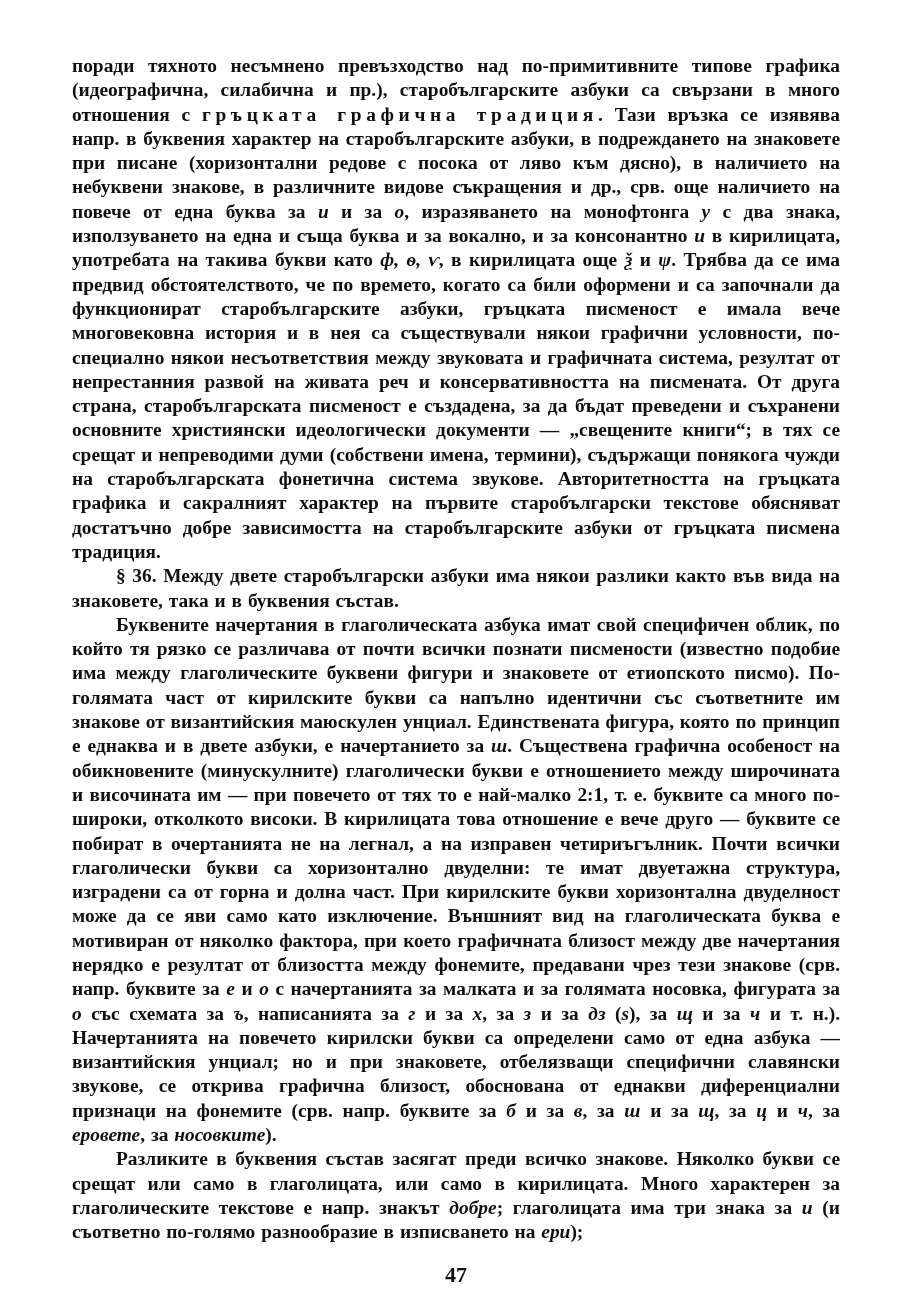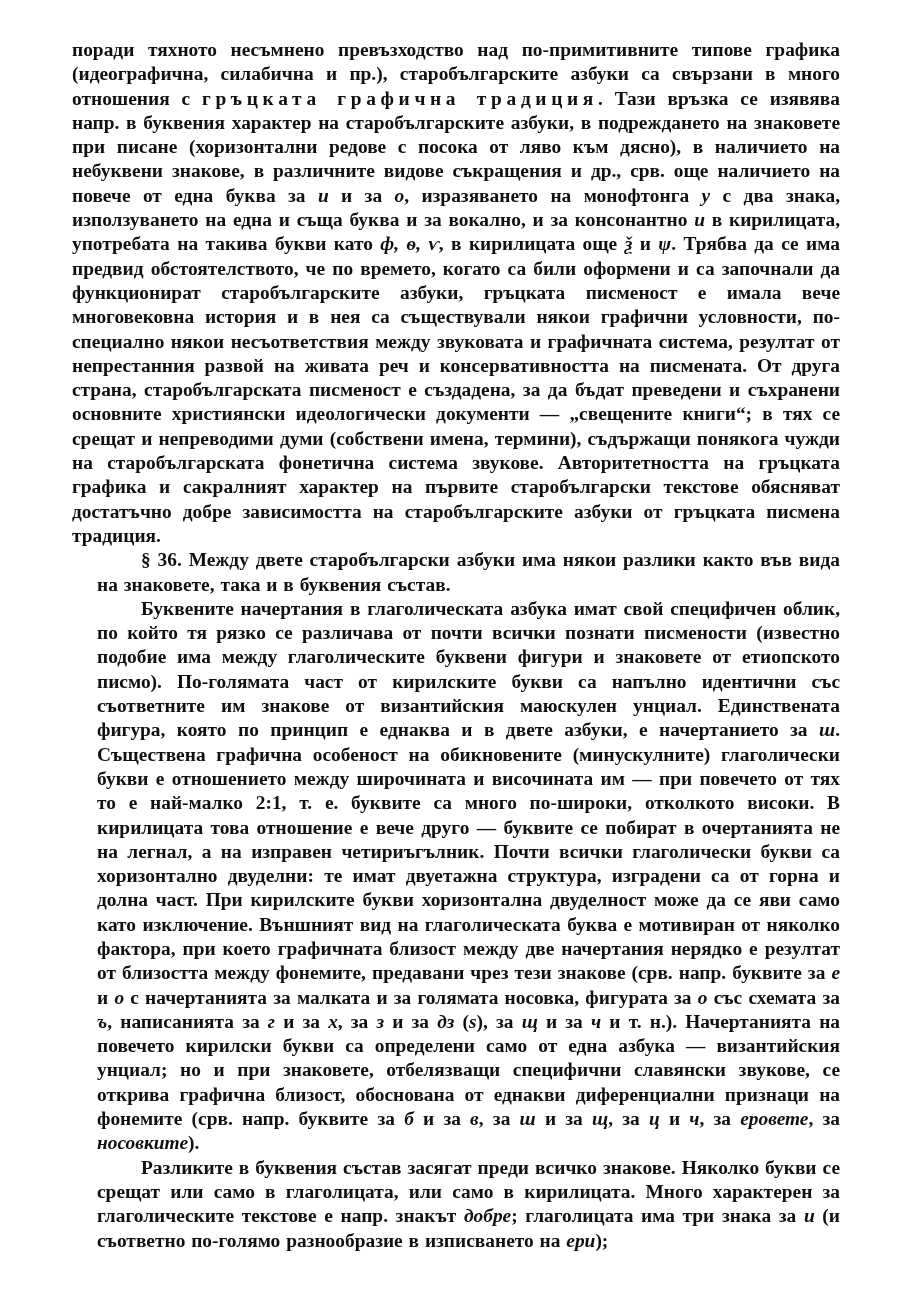--- a/index.html
+++ b/index.html
@@ -7,37 +7,36 @@
     padding: 0;
     width: 900px;
     height: 1300px;
     background: #ffffff;
     overflow: hidden;
   }
   .page {
     box-sizing: border-box;
     width: 900px;
     height: 1180px;
-    padding: 38px 60px 0 72px;
+    padding: 54px 60px 0 72px;
     background: #ffffff;
     color: #101010;
     font-family: "Liberation Serif", "DejaVu Serif", serif;
   }
   .body-text p {
     margin: 0;
     font-size: 19.4px;
     line-height: 24.3px;
     font-weight: bold;
     text-align: justify;
     color: #101010;
     word-spacing: 1px;
   }
   .body-text p.indent {
     text-indent: 44px;
-    margin-left: 25px;
   }
   .it {
     font-style: italic;
     font-weight: bold;
   }
   .sp {
     letter-spacing: 0.24em;
   }
   .page-number {
     margin-top: 17px;
@@ -51,13 +50,14 @@
 </head>
 <body>
 
 <div class="page">
   <div class="body-text">
     <p>поради тяхното несъмнено превъзходство над по-примитивните типове графика (идеографична, силабична и пр.), старобългарските азбуки са свързани в много отношения с <span class="sp">гръцката графична традиция</span>. Тази връзка се изявява напр. в буквения характер на старобългарските азбуки, в подреждането на знаковете при писане (хоризонтални редове с посока от ляво към дясно), в наличието на небуквени знакове, в различните видове съкращения и др., срв. още наличието на повече от една буква за <span class="it">и</span> и за <span class="it">о</span>, изразяването на монофтонга <span class="it">у</span> с два знака, използуването на една и съща буква и за вокално, и за консонантно <span class="it">и</span> в кирилицата, употребата на такива букви като <span class="it">ф, ѳ, ѵ</span>, в кирилицата още <span class="it">ѯ</span> и <span class="it">ѱ</span>. Трябва да се има предвид обстоятелството, че по времето, когато са били оформени и са започнали да функционират старобългарските азбуки, гръцката писменост е имала вече многовековна история и в нея са съществували някои графични условности, по-специално някои несъответствия между звуковата и графичната система, резултат от непрестанния развой на живата реч и консервативността на писмената. От друга страна, старобългарската писменост е създадена, за да бъдат преведени и съхранени основните християнски идеологически документи — „свещените книги“; в тях се срещат и непреводими думи (собствени имена, термини), съдържащи понякога чужди на старобългарската фонетична система звукове. Авторитетността на гръцката графика и сакралният характер на първите старобългарски текстове обясняват достатъчно добре зависимостта на старобългарските азбуки от гръцката писмена традиция.</p>
     <p class="indent">§ 36. Между двете старобългарски азбуки има някои разлики както във вида на знаковете, така и в буквения състав.</p>
     <p class="indent">Буквените начертания в глаголическата азбука имат свой специфичен облик, по който тя рязко се различава от почти всички познати писмености (известно подобие има между глаголическите буквени фигури и знаковете от етиопското писмо). По-голямата част от кирилските букви са напълно идентични със съответните им знакове от византийския маюскулен унциал. Единствената фигура, която по принцип е еднаква и в двете азбуки, е начертанието за <span class="it">ш</span>. Съществена графична особеност на обикновените (минускулните) глаголически букви е отношението между широчината и височината им — при повечето от тях то е най-малко 2:1, т. е. буквите са много по-широки, отколкото високи. В кирилицата това отношение е вече друго — буквите се побират в очертанията не на легнал, а на изправен четириъгълник. Почти всички глаголически букви са хоризонтално двуделни: те имат двуетажна структура, изградени са от горна и долна част. При кирилските букви хоризонтална двуделност може да се яви само като изключение. Външният вид на глаголическата буква е мотивиран от няколко фактора, при което графичната близост между две начертания нерядко е резултат от близостта между фонемите, предавани чрез тези знакове (срв. напр. буквите за <span class="it">е</span> и <span class="it">о</span> с начертанията за малката и за голямата носовка, фигурата за <span class="it">о</span> със схемата за <span class="it">ъ</span>, написанията за <span class="it">г</span> и за <span class="it">х</span>, за <span class="it">з</span> и за <span class="it">дз</span> (<span class="it">ѕ</span>), за <span class="it">щ</span> и за <span class="it">ч</span> и т. н.). Начертанията на повечето кирилски букви са определени само от една азбука — византийския унциал; но и при знаковете, отбелязващи специфични славянски звукове, се открива графична близост, обоснована от еднакви диференциални признаци на фонемите (срв. напр. буквите за <span class="it">б</span> и за <span class="it">в</span>, за <span class="it">ш</span> и за <span class="it">щ</span>, за <span class="it">ц</span> и <span class="it">ч</span>, за <span class="it">еровете</span>, за <span class="it">носовките</span>).</p>
     <p class="indent">Разликите в буквения състав засягат преди всичко знакове. Няколко букви се срещат или само в глаголицата, или само в кирилицата. Много характерен за глаголическите текстове е напр. знакът <span class="it">добре</span>; глаголицата има три знака за <span class="it">и</span> (и съответно по-голямо разнообразие в изписването на <span class="it">ери</span>);</p>
   </div>
+  <div class="page-number">47</div>
 </div>
 
 </body></html>

